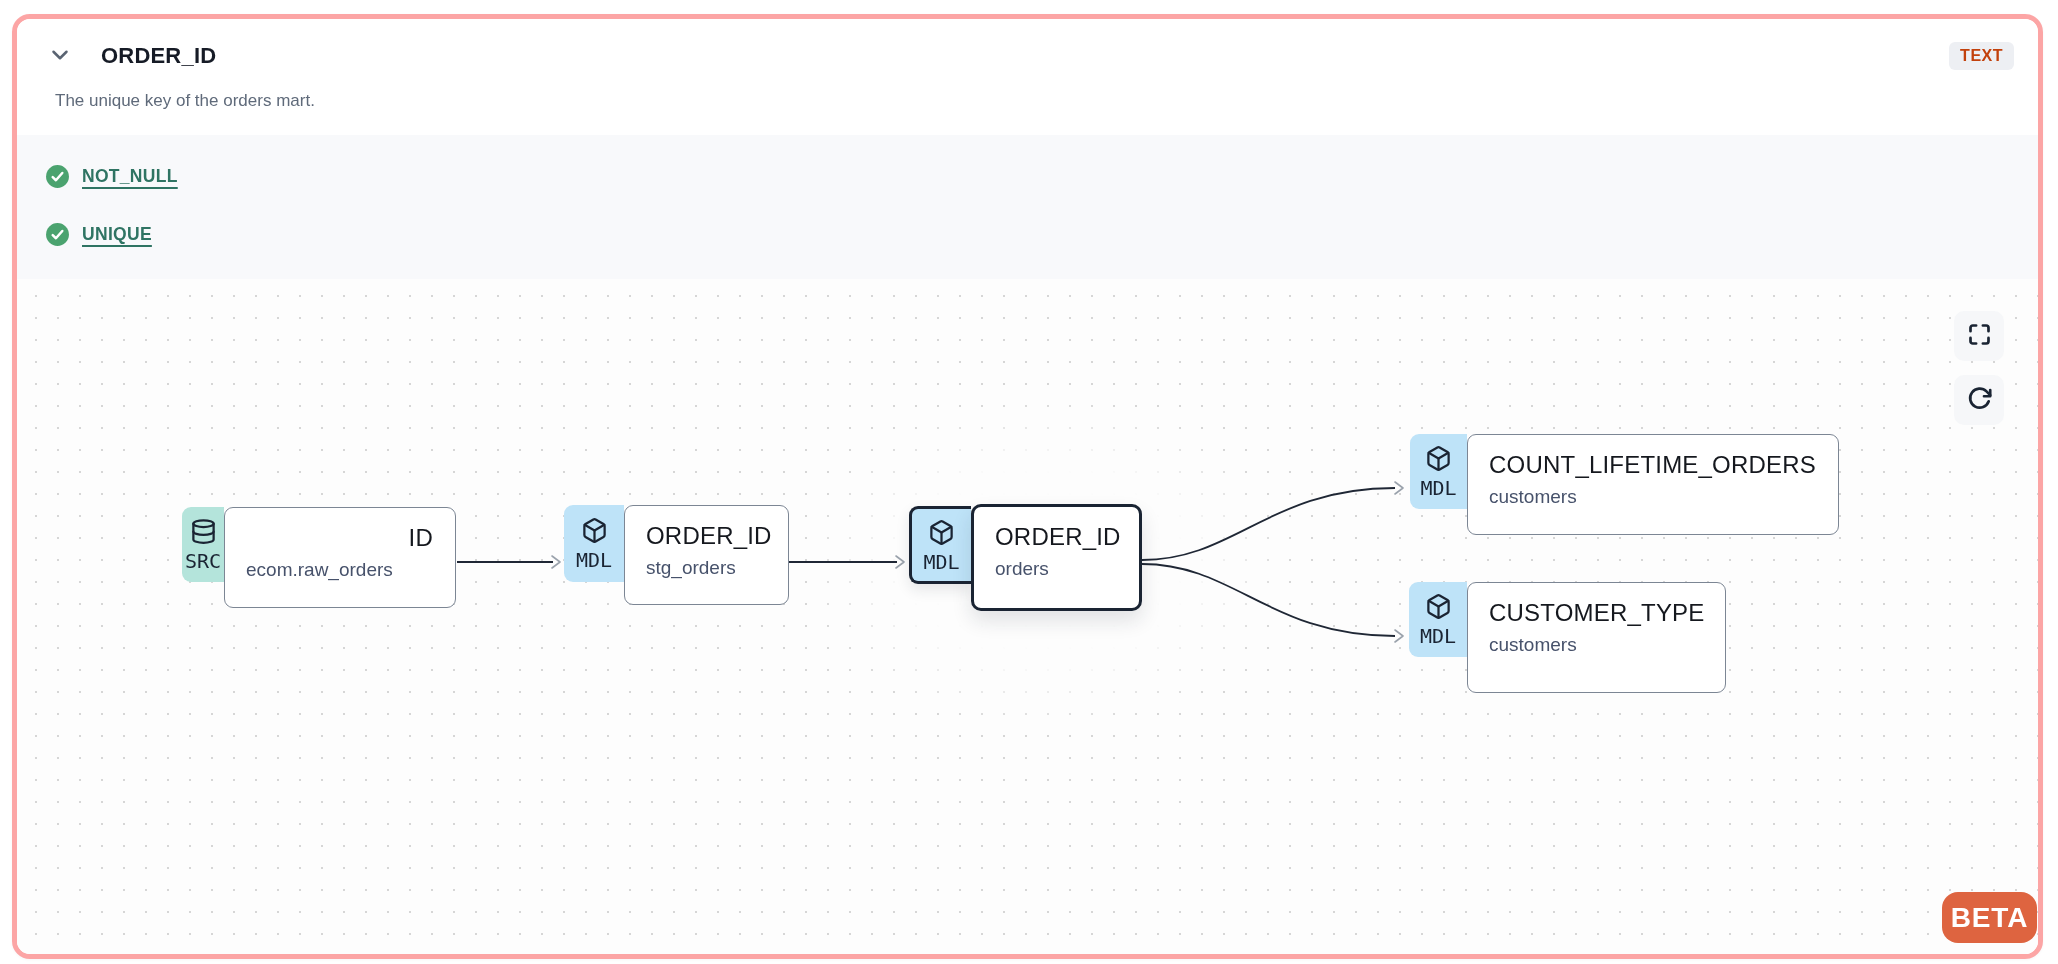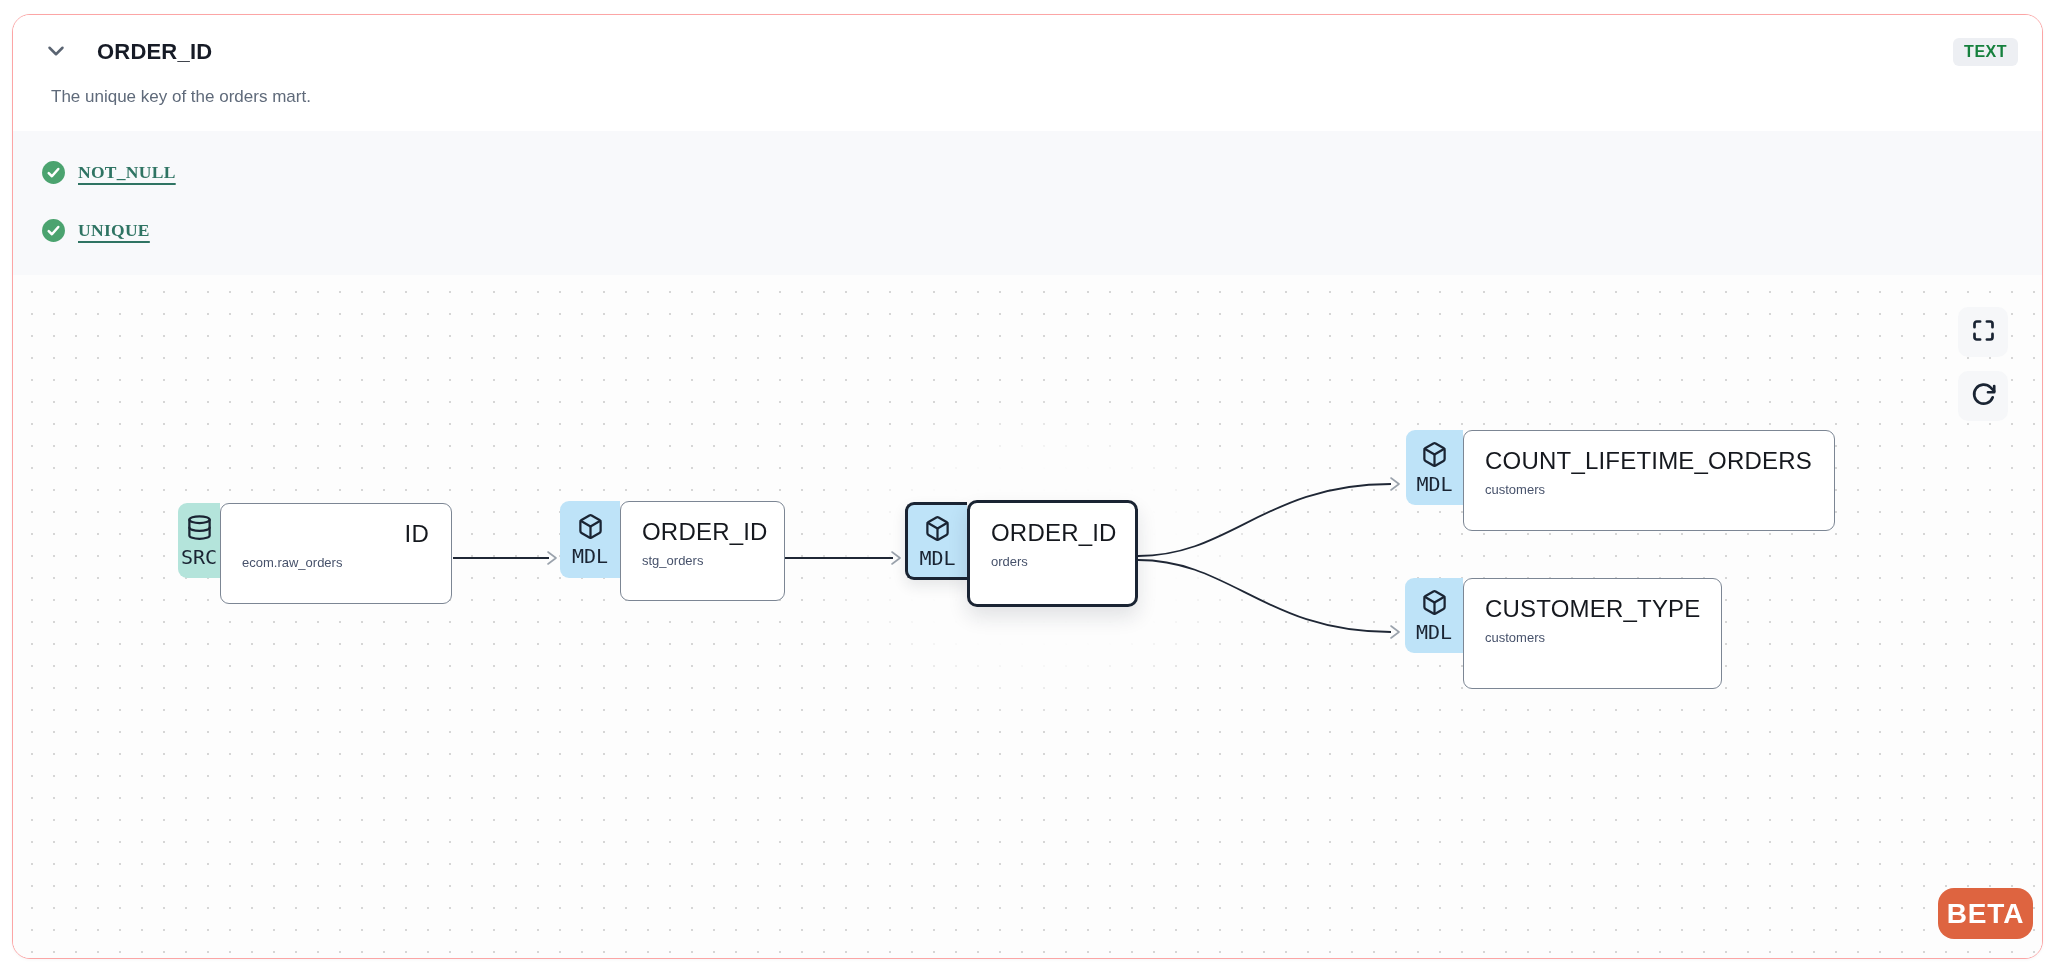--- a/index.html
+++ b/index.html
@@ -7,21 +7,21 @@
     width: 2058px; height: 964px;
     background: #ffffff;
     font-family: "Liberation Sans", sans-serif;
     color: #1a2433;
     overflow: hidden;
   }
   .panel {
     position: absolute; left: 12px; top: 14px;
     width: 2031px; height: 945px;
     background: #ffffff;
-    border: 1px solid #fca5a5;
+    border: 5px solid #fca5a5;
     border-radius: 18px;
     box-shadow: 0 1px 3px rgba(16,24,40,0.04);
     display: flex; flex-direction: column;
     overflow: hidden;
   }
   
   .panel-header { padding: 20px 24px 0 26px; background: #ffffff; }
   .header-row { display: flex; align-items: center; }
   .chevron-btn {
     width: 34px; height: 34px; border: none; background: transparent;
@@ -29,33 +29,33 @@
     cursor: pointer; padding: 0;
   }
   .chevron-btn svg { width: 26px; height: 26px; }
   .page-title {
     margin-left: 24px;
     font-size: 22px; font-weight: 700; letter-spacing: 0.2px;
     color: #161b26;
   }
   .type-badge {
     margin-left: auto;
-    background: #edeff3; color: #15803d;
+    background: #edeff3; color: #c2410c;
     font-size: 16px; font-weight: 600; letter-spacing: 0.5px;
     padding: 5px 11px; border-radius: 6px;
   }
   .description {
     padding: 18px 0 24px 12px;
     font-size: 17px; color: #5f6a7a;
   }
   
   .tests-section {
     background: #f8f9fb;
     padding: 20px 0 24px 28px;
-    display: flex; flex-direction: column; gap: 16px; font-family: Liberation Serif, serif;
+    display: flex; flex-direction: column; gap: 16px;
   }
   .test-row { display: flex; align-items: center; gap: 12px; height: 42px; }
   .check-icon { width: 25px; height: 25px; flex: 0 0 auto; }
   .test-link {
     font-size: 17.5px; font-weight: 600; letter-spacing: 0.3px;
     color: #2f7463; text-decoration: underline;
     text-underline-offset: 5px; text-decoration-thickness: 1.5px;
     cursor: pointer;
   }
   
@@ -94,21 +94,21 @@
     font-size: 20px; font-weight: 500; color: #1a2433; line-height: 1;
   }
   .node-card {
     background: #ffffff;
     border: 1.3px solid #7c8694;
     border-radius: 9px;
     padding: 16px 22px 0 21px;
     position: relative; z-index: 2;
   }
   .node-title { font-size: 24px; font-weight: 500; color: #15181e; letter-spacing: 0.2px; white-space: nowrap; text-align: right; }
-  .node-sub { font-size: 13px; color: #47526b; margin-top: 7px; white-space: nowrap; }
+  .node-sub { font-size: 19px; color: #47526b; margin-top: 7px; white-space: nowrap; }
   .node.selected .node-badge {
     border: 3px solid #1a2433; border-right: none;
     box-shadow: 0 6px 14px rgba(26,36,51,0.10);
   }
   .node.selected .node-card {
     border: 3px solid #1a2433;
     border-radius: 10px;
     box-shadow: 0 10px 20px rgba(26,36,51,0.12);
     margin-top: -2px;
   }

